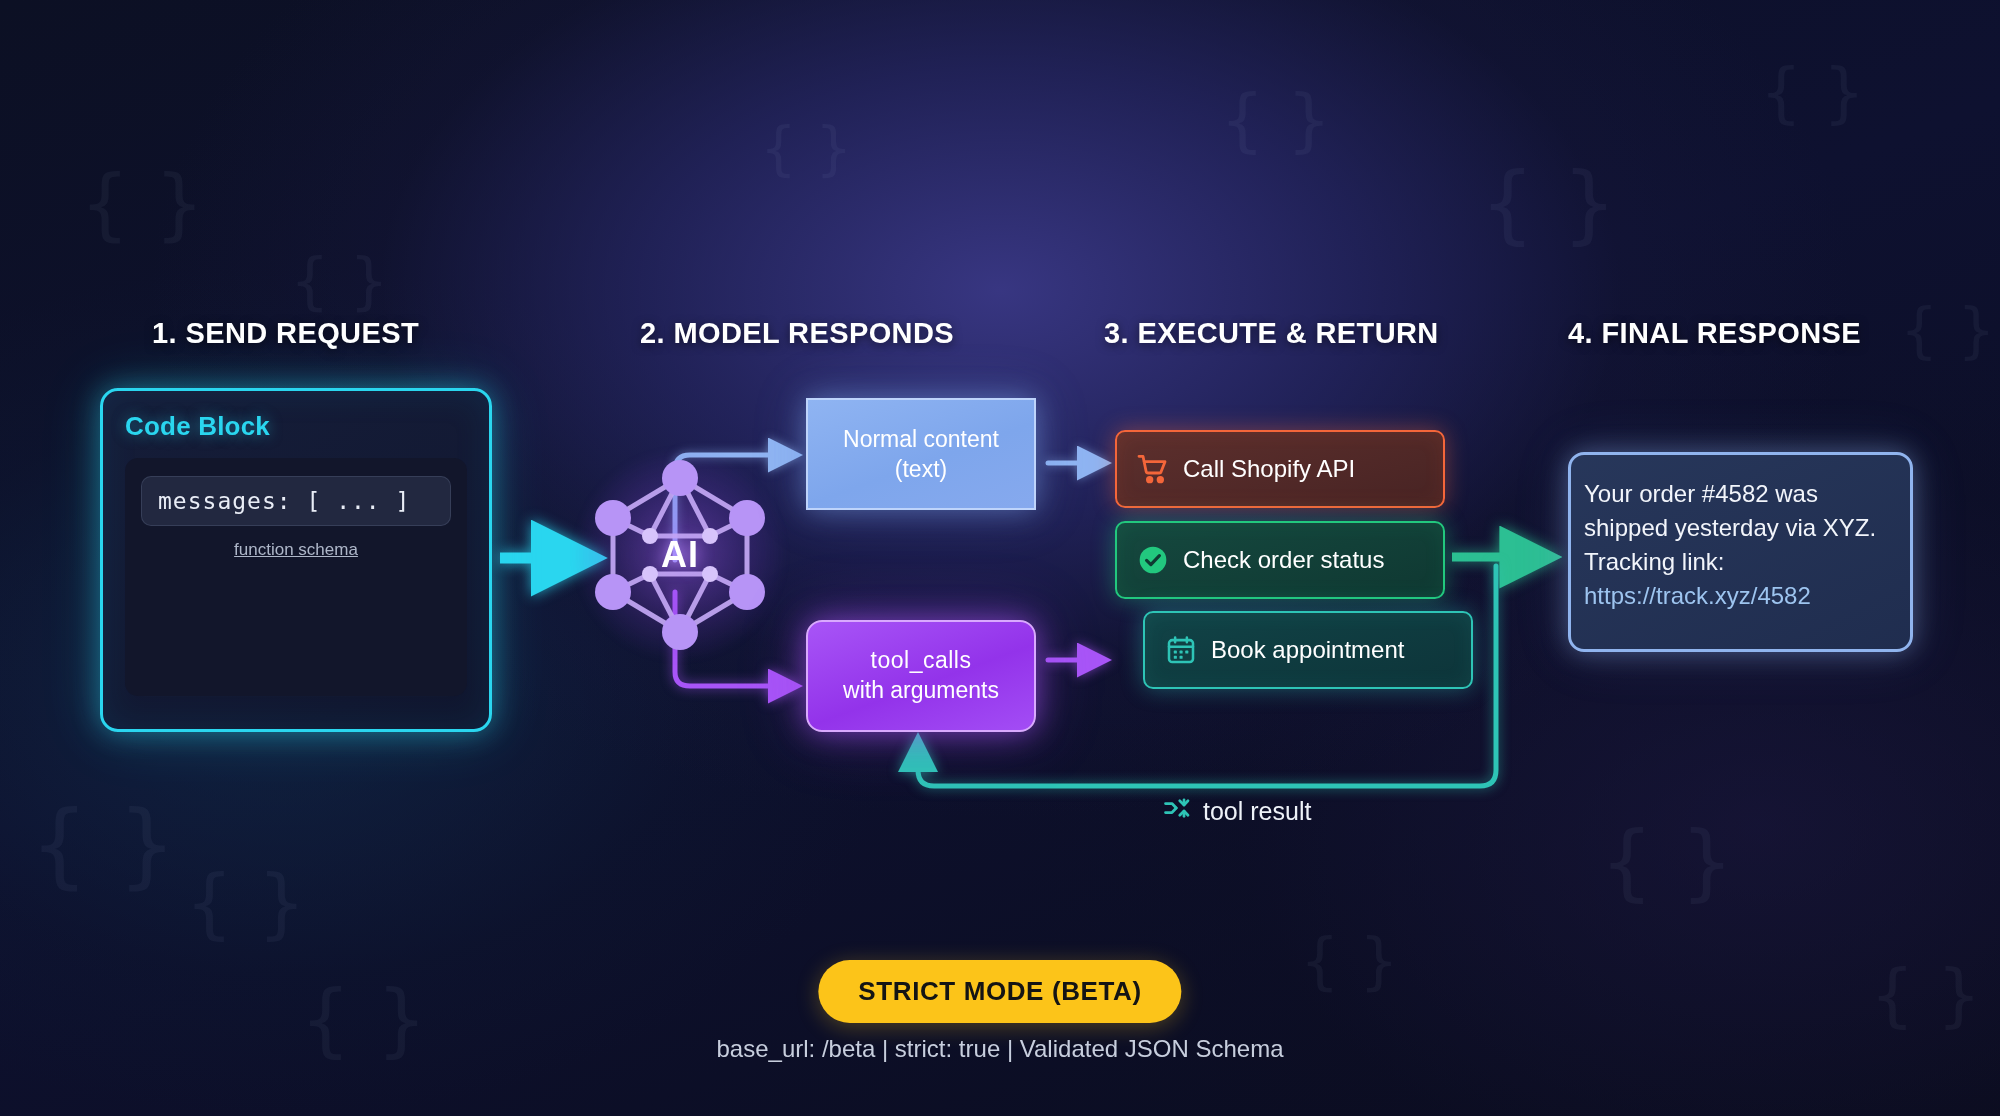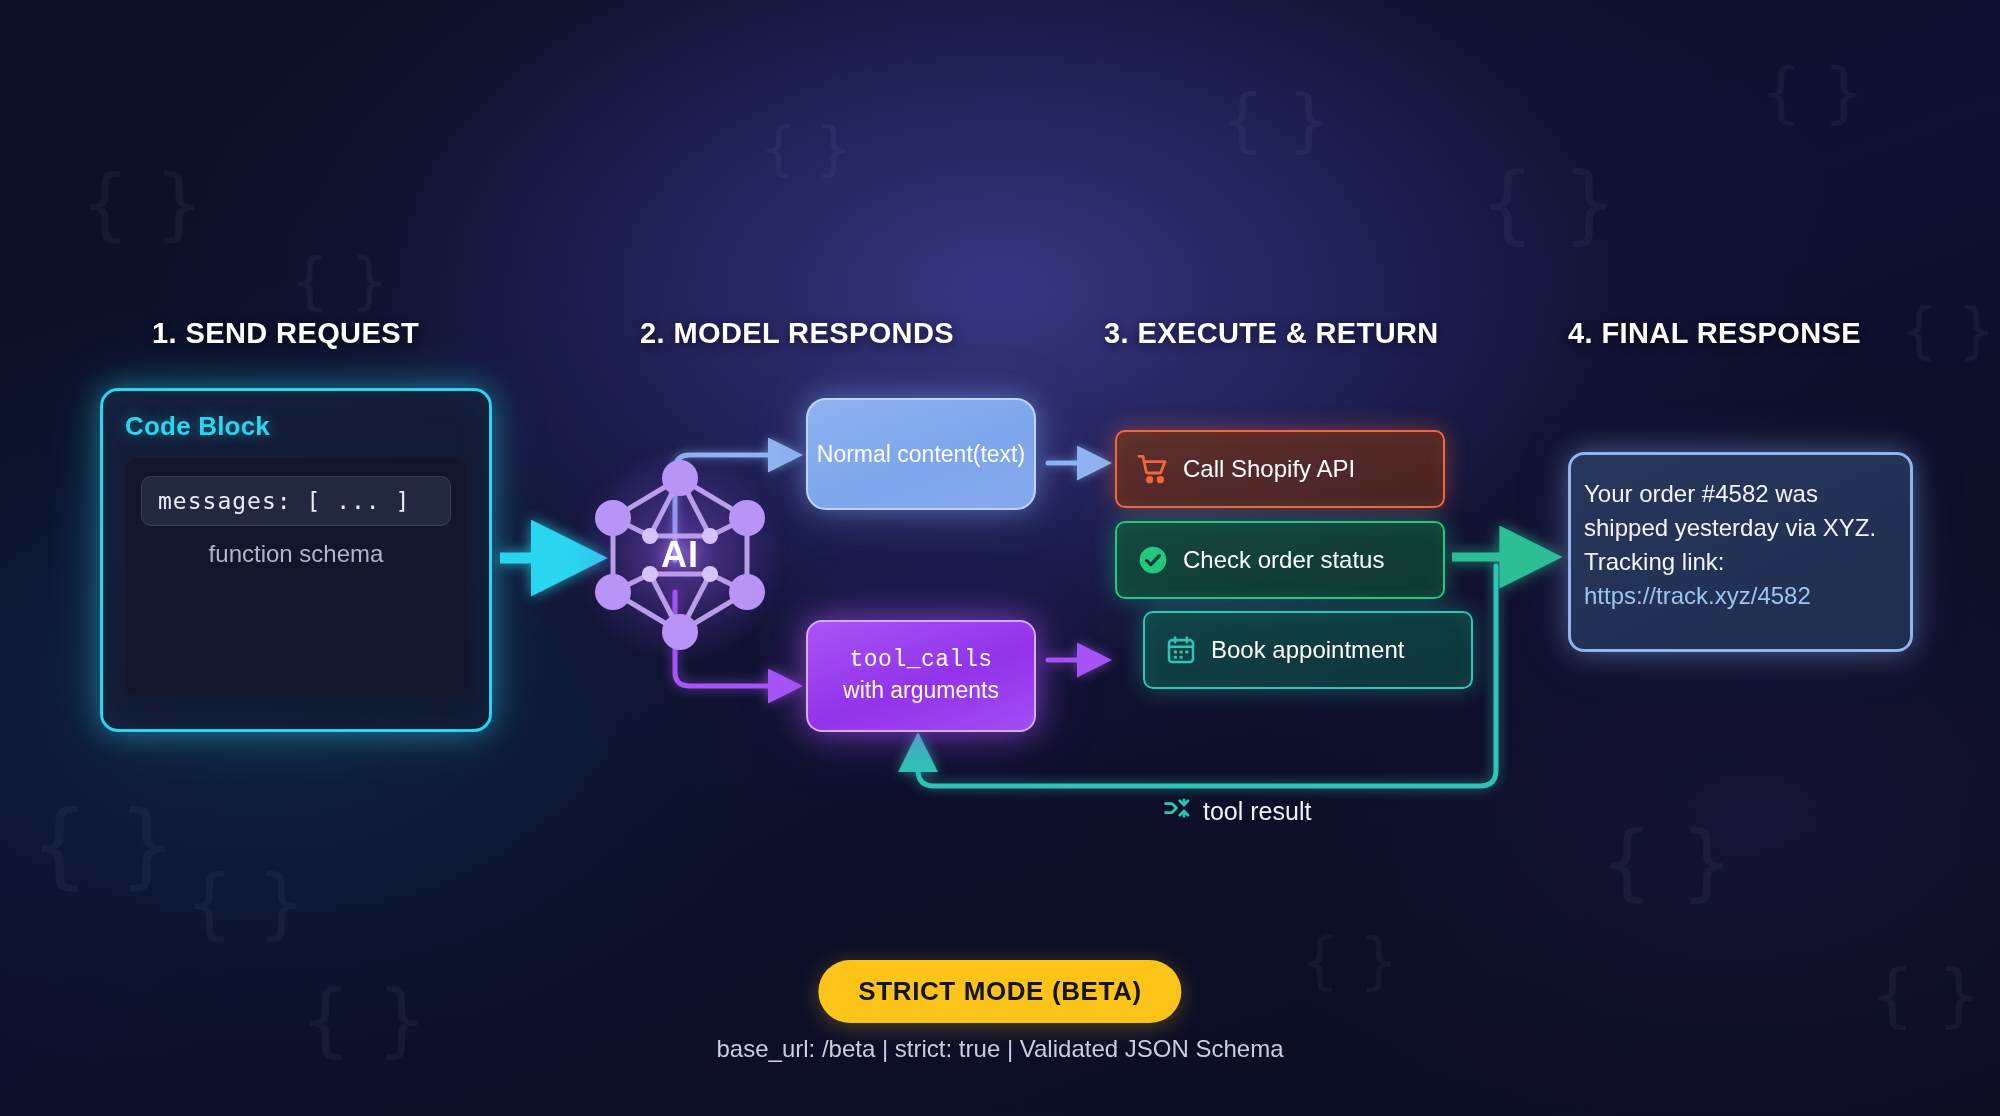--- a/index.html
+++ b/index.html
@@ -90,22 +90,23 @@
     color: #e9edf6;
     font-family: "DejaVu Sans Mono", monospace;
     font-size: 23px;
     padding: 11px 16px;
     margin-bottom: 14px;
     letter-spacing: 1px;
   }
   .code-caption {
     text-align: center;
     color: #aeb7c9;
-    font-size: 24px;
+    font-size: 17px;
     margin-top: 12px;
+    text-decoration: underline;
   }
 
   
   #ai-node {
     position: absolute;
     left: 565px; top: 440px;
     width: 230px; height: 230px;
   }
   #ai-node .ai-halo {
     position: absolute;
@@ -138,39 +139,39 @@
     justify-content: center;
     text-align: center;
     color: #ffffff;
   }
 
   #box-normal {
     left: 806px; top: 398px;
     width: 230px; height: 112px;
     background: linear-gradient(160deg, #8fb4f2 0%, #7ea6ec 55%, #86a9ee 100%);
     border: 2px solid #bed4fb;
-    border-radius: 20px;
+    border-radius: 0;
     box-shadow: 0 0 26px rgba(128,168,240,0.45), 0 0 54px rgba(110,150,230,0.22);
     font-size: 23px;
     line-height: 1.32;
-    flex-direction: row;
+    flex-direction: column;
   }
 
   #box-toolcalls {
     left: 806px; top: 620px;
     width: 230px; height: 112px;
     background: linear-gradient(160deg, #a855f7 0%, #9333ea 55%, #a34df5 100%);
     border: 2px solid #d9a9fe;
     border-radius: 16px;
     box-shadow: 0 0 30px rgba(168,85,247,0.60), 0 0 66px rgba(150,60,230,0.30);
     flex-direction: column;
     line-height: 1.3;
   }
   #box-toolcalls .mono {
-    font-family: Liberation Mono, monospace;
+    font-family: Liberation Sans, sans-serif;
     font-size: 23px;
     letter-spacing: 0.5px;
   }
   #box-toolcalls .sans { font-size: 23px; }
 
   
   .action {
     position: absolute;
     left: 1115px;
     width: 330px; height: 78px;

